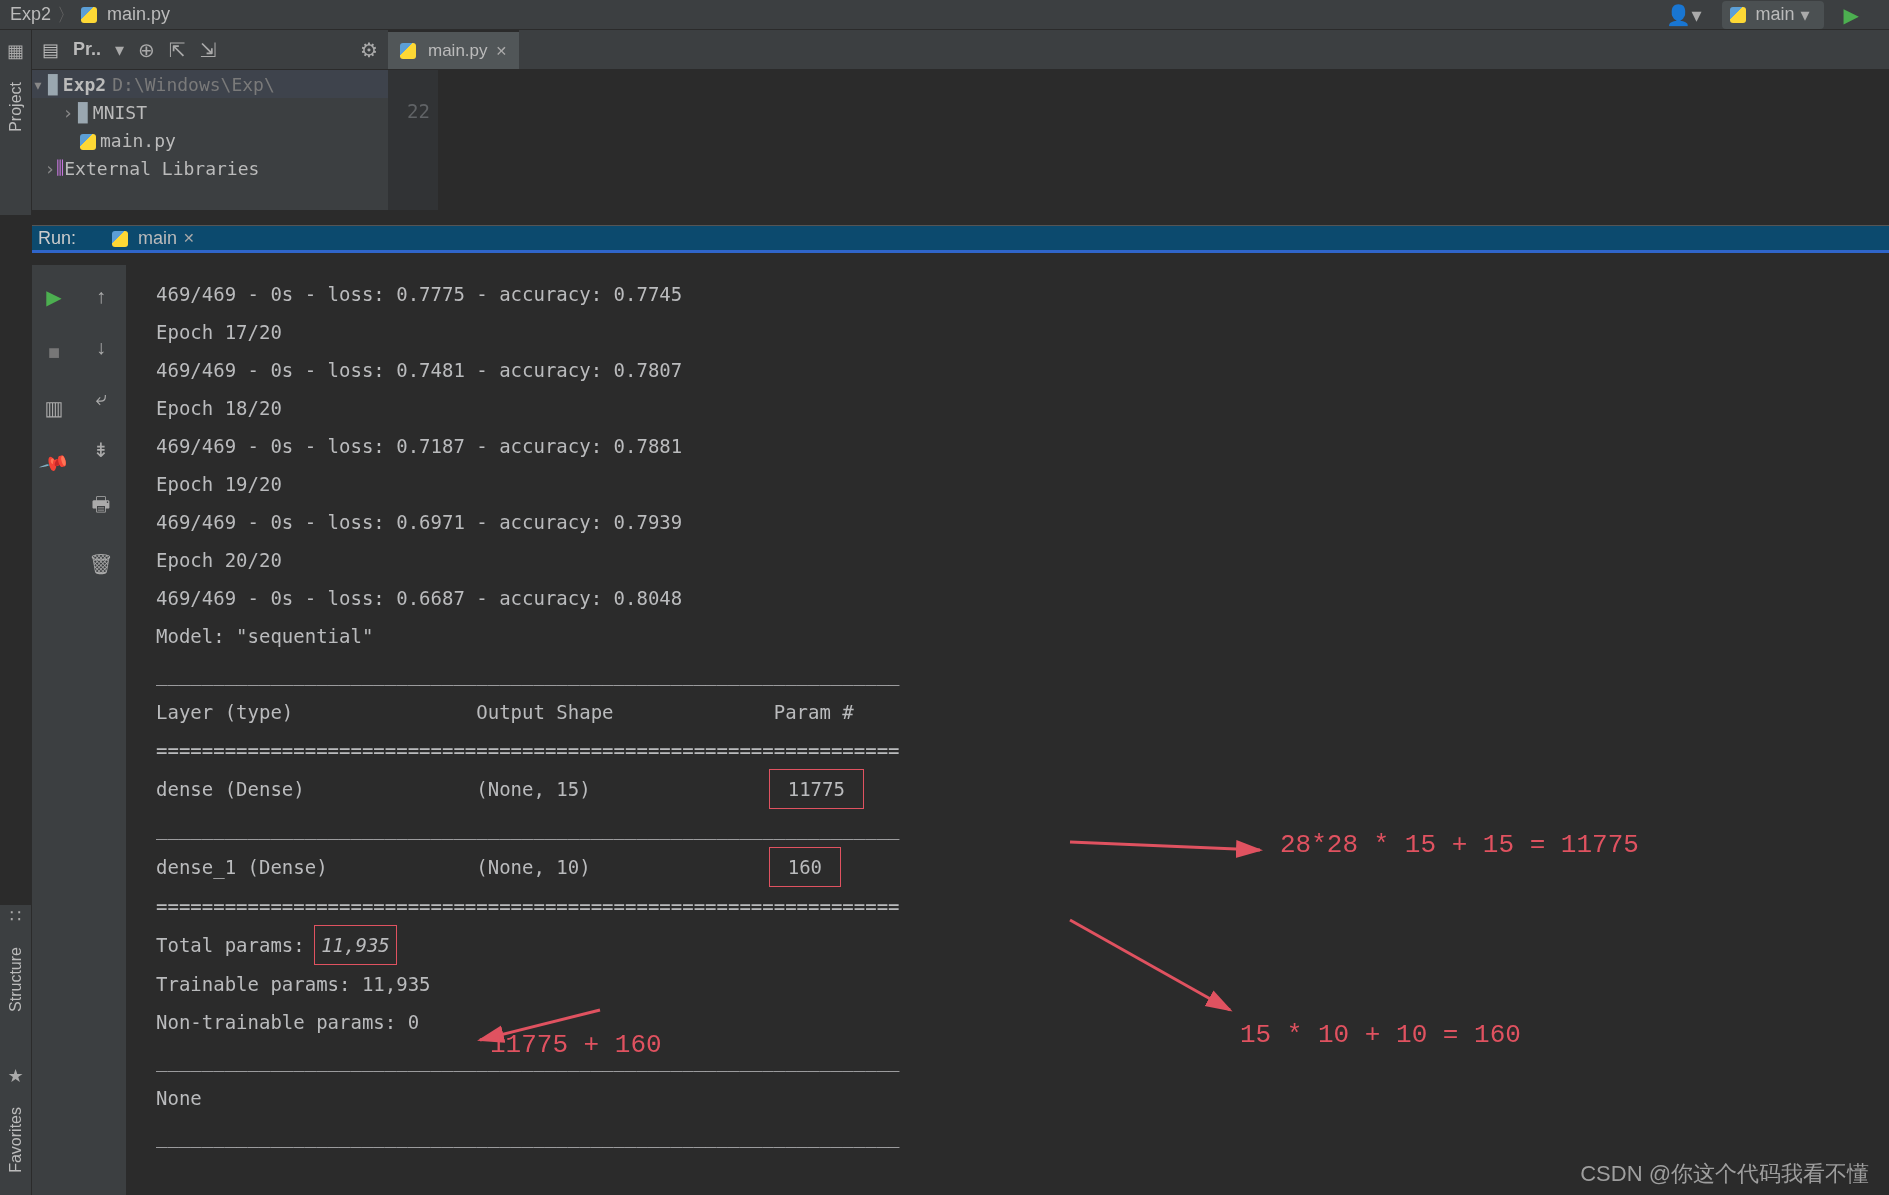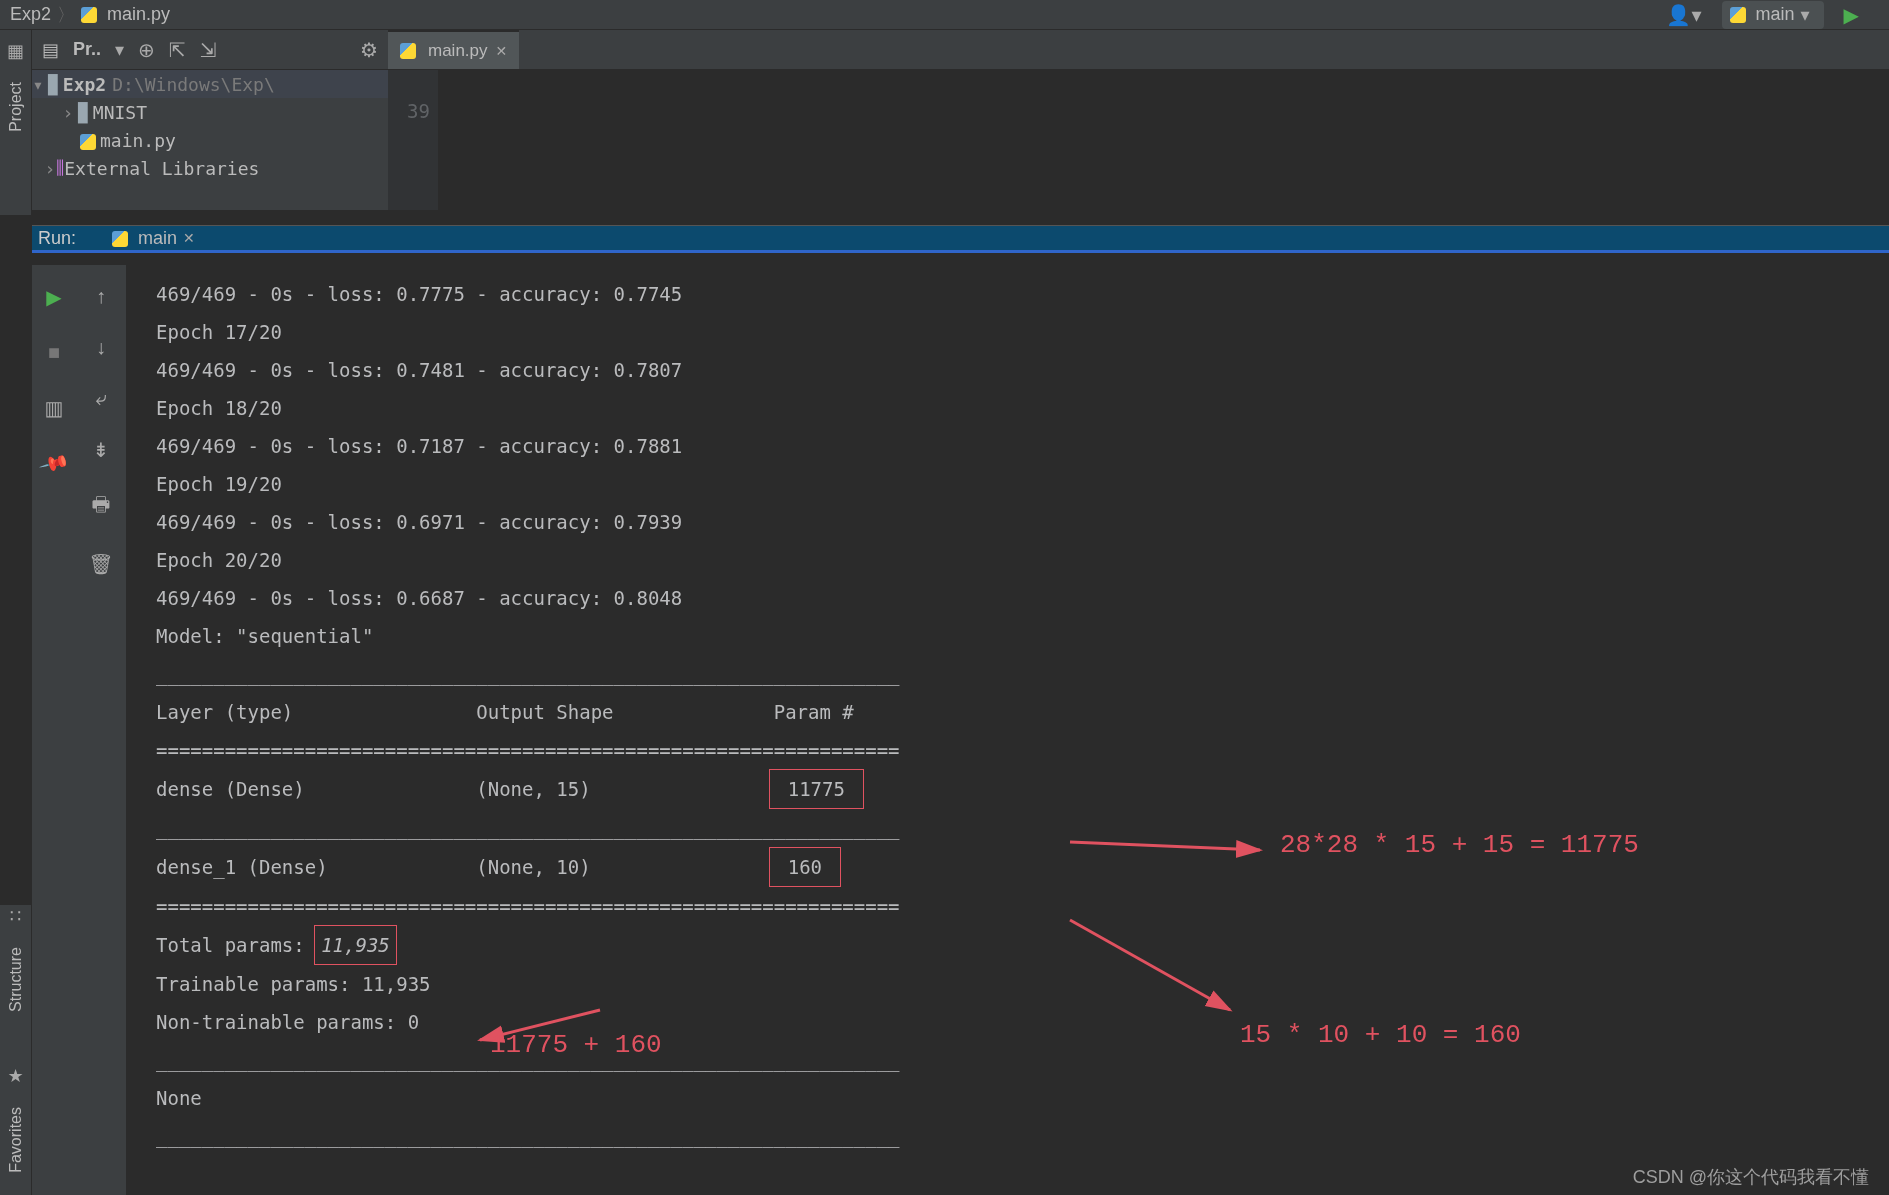--- a/index.html
+++ b/index.html
@@ -185,21 +185,21 @@
   color: #e05260;
   font-family: Liberation Mono, monospace;
   font-size: 26px;
   pointer-events: none;
 }
 svg.overlay { position: absolute; left: 0; top: 0; pointer-events: none; }
 
 .watermark {
   position: absolute;
   right: 20px; bottom: 6px;
-  color: #9e9e9e; font-size: 18px;
+  color: #9e9e9e; font-size: 22px;
 }
 </style>
 </head>
 <body>
 
 <div class="topbar">
   <div class="breadcrumb">
     <span>Exp2</span>
     <span class="sep">〉</span>
     <span class="pyicon"></span>
@@ -265,21 +265,21 @@
 <div class="editor-tabs">
   <div class="editor-tab">
     <span class="pyicon"></span>
     <span>main.py</span>
     <span class="close">✕</span>
   </div>
 </div>
 
 <div class="editor">
   <div class="gutter">
-    <span>39</span>
+    <span>22</span>
   </div>
 </div>
 
 <div class="run-bar">
   <span class="run-label">Run:</span>
   <div class="run-tab">
     <span class="pyicon"></span>
     <span>main</span>
     <span class="close">✕</span>
   </div>

